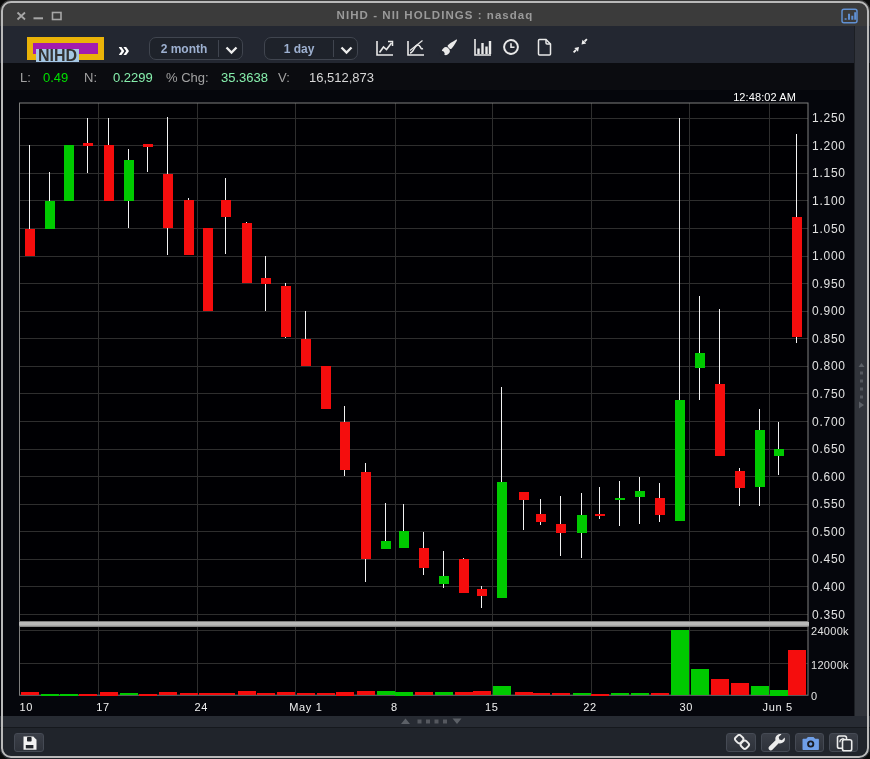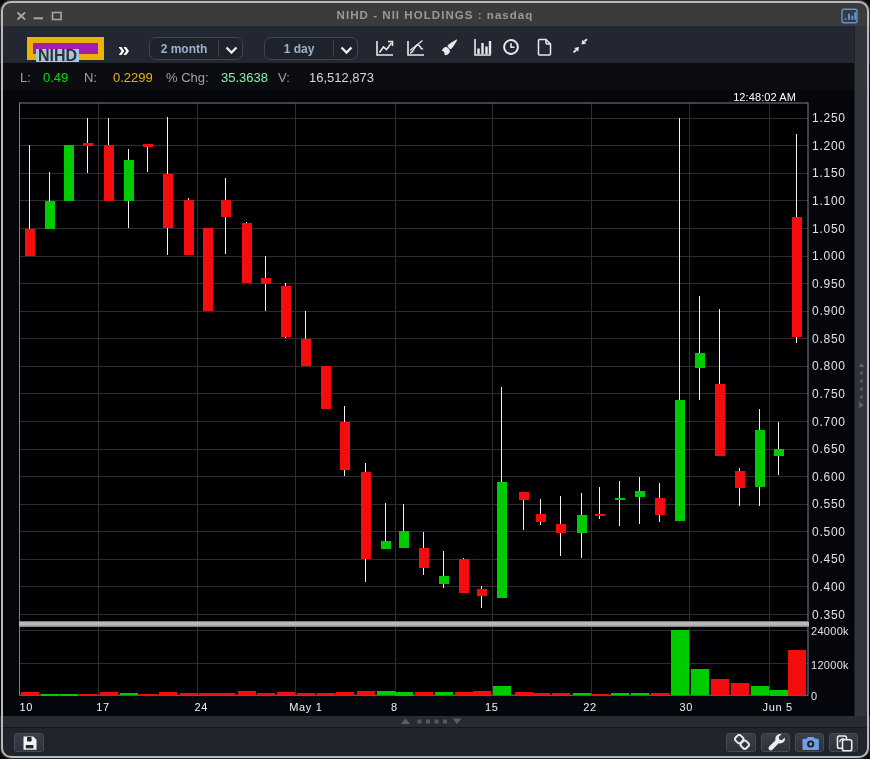--- a/index.html
+++ b/index.html
@@ -92,21 +92,21 @@
         <path d="M209 21 L208 25.7 L204.3 22 z" stroke="none"></path>
         <path d="M216.9 13.1 L214.5 15.5" fill="none" stroke-width="1.8"></path>
         <path d="M211.5 18.5 L212.5 13.8 L216.2 17.5 z" stroke="none"></path>
       </g>
     </svg>
   </div>
   <div id="infobar">
     <span style="position:absolute;left:20px;top:7px">L:</span>
     <span style="position:absolute;left:43px;top:7px;color:#00e000">0.49</span>
     <span style="position:absolute;left:84px;top:7px">N:</span>
-    <span style="position:absolute;left:113px;top:7px;color:#eab308">0.2299</span>
+    <span style="position:absolute;left:113px;top:7px;color:#86efac">0.2299</span>
     <span style="position:absolute;left:166px;top:7px">% Chg:</span>
     <span style="position:absolute;left:221px;top:7px;color:#86efac">35.3638</span>
     <span style="position:absolute;left:278px;top:7px">V:</span>
     <span style="position:absolute;left:309px;top:7px;color:#d8d8d8">16,512,873</span>
   </div>
   <div id="chart"><svg width="870" height="626" font-family="Liberation Sans,sans-serif">
 <rect x="0" y="0" width="870" height="626" fill="#05060c"></rect>
 <rect x="20" y="13.0" width="788" height="518.5" fill="#000003"></rect>
 <rect x="20" y="536.5" width="788" height="68.7" fill="#000003"></rect>
 <path d="M20 28.5H808 M20 55.5H808 M20 83.5H808 M20 110.5H808 M20 138.5H808 M20 166.5H808 M20 193.5H808 M20 221.5H808 M20 248.5H808 M20 276.5H808 M20 303.5H808 M20 331.5H808 M20 359.5H808 M20 386.5H808 M20 414.5H808 M20 441.5H808 M20 469.5H808 M20 496.5H808 M20 524.5H808 M98.5 13.0V531.0 M98.5 536.5V605.0 M197.5 13.0V531.0 M197.5 536.5V605.0 M295.5 13.0V531.0 M295.5 536.5V605.0 M395.5 13.0V531.0 M395.5 536.5V605.0 M492.5 13.0V531.0 M492.5 536.5V605.0 M591.5 13.0V531.0 M591.5 536.5V605.0 M689.5 13.0V531.0 M689.5 536.5V605.0 M769.5 13.0V531.0 M769.5 536.5V605.0 M20 540.5H808 M20 573.5H808" stroke="#2e2e2e" stroke-width="1" fill="none" shape-rendering="crispEdges"></path>

